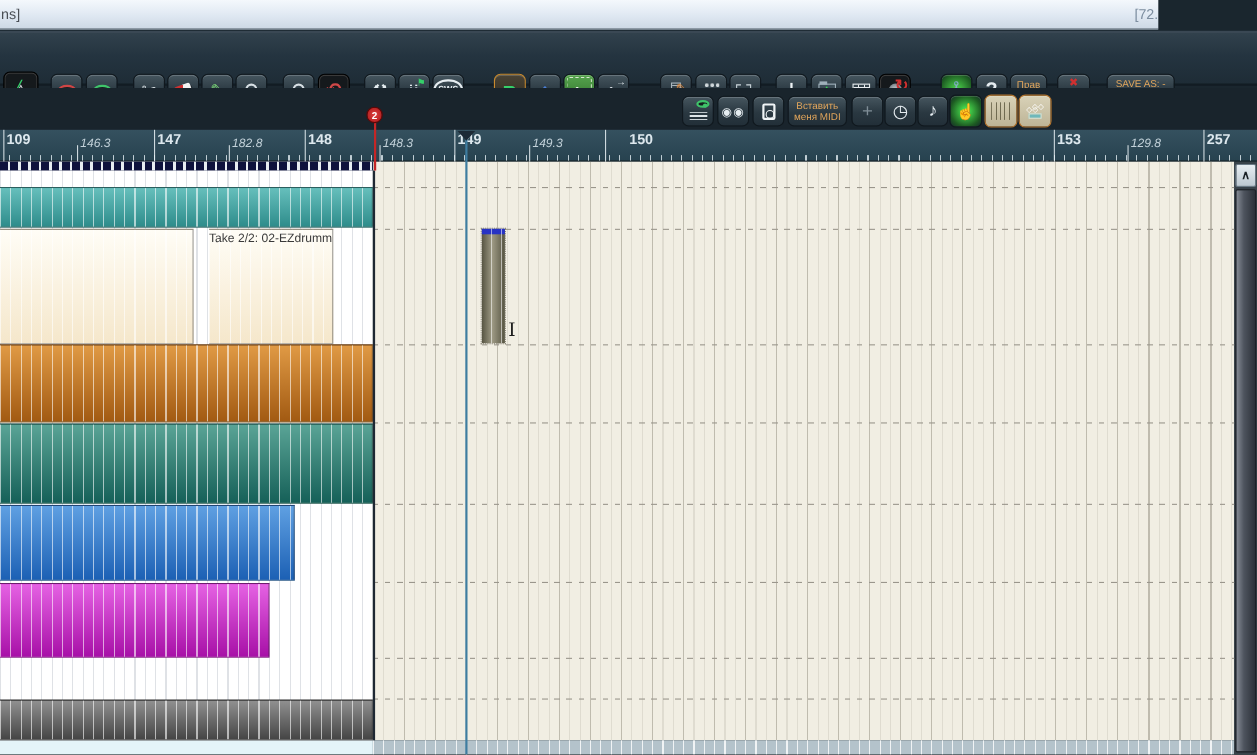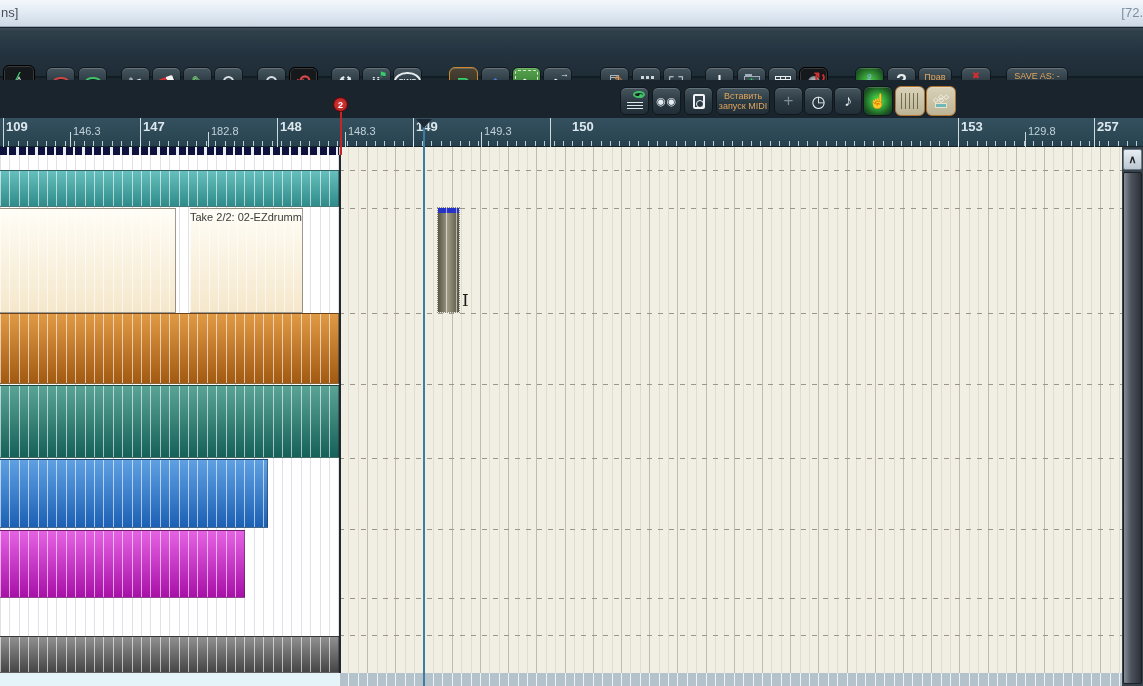--- a/index.html
+++ b/index.html
@@ -1,21 +1,21 @@
 <!DOCTYPE html>
 <html><head>
 <meta charset="utf-8">
 <style>
   * { margin:0; padding:0; box-sizing:border-box; }
   html,body { width:1143px; height:686px; overflow:hidden; background:#1a262e;
     font-family:"Liberation Sans", sans-serif; }
   #app { position:relative; width:1143px; height:686px; overflow:hidden; }
 
   
-  .titlebar { position:absolute; left:0; top:0; width:1143px; height:27px;
+  .titlebar { position:absolute; left:0; top:0; width:1053px; height:27px;
     background:linear-gradient(#f4f8fc,#dfe8f2 55%,#cdd9e5);
     border-bottom:1px solid #9aa8b5;padding-left:16px; }
   .title-left { position:absolute; left:1px; top:5px; font-size:13px; color:#4a4f55; }
   .title-right { position:absolute; right:0px; top:5px; font-size:13px; color:#7d8ea0; }
   .tbedge { position:absolute; left:0; top:28px; width:1143px; height:2px; background:#3a4854; }
 
   
   .toolbar { position:absolute; left:0; top:30px; width:1143px; height:48px;
     background:linear-gradient(#31414c,#243440 45%,#1e2c36);
     border-bottom:2px solid #121c23; }
@@ -82,21 +82,21 @@
   .marker-line { position:absolute; left:340px; top:110px; width:2px; height:45px; background:#c42626; z-index:29; }
   .marker-line-dark { position:absolute; left:339px; top:155px; width:2px; height:518px; background:#1e2833; z-index:21; }
 
   
   .ruler { position:absolute; left:0; top:118px; width:1143px; height:29px;
     background:linear-gradient(#35515f,#27424f); border-bottom:1px solid #16242c; }
   .ruler .smallticks { position:absolute; left:0; bottom:0; width:100%; height:5px;
     background:repeating-linear-gradient(90deg, transparent 0 8.4px, rgba(230,240,245,.8) 8.4px 9.4px); }
   .tick-label { position:absolute; color:#dde8ee; }
   .tick-label.major { top:1px; font-size:13px; font-weight:bold; }
-  .tick-label.minor { top:7px; font-size:11px; color:#c3d2da; }
+  .tick-label.minor { top:7px; font-size:11px; color:#c3d2da;font-style:italic; }
   .tick-line { position:absolute; width:1px; background:rgba(235,243,247,.85); }
   .tick-line.major { top:0; height:29px; } .tick-line.minor { top:14px; height:15px; }
 
   
   .edit-cursor { position:absolute; left:423px; top:119px; width:2px; height:567px; background:#3e7da0; z-index:24; }
   .cursor-head { position:absolute; left:416px; top:119px; width:0; height:0; z-index:25;
     border-left:8px solid transparent; border-right:8px solid transparent; border-top:9px solid #1c2a36; }
 
   
   .arrange-left { position:absolute; left:0; top:147px; width:339px; height:526px; background:#fff;
@@ -256,21 +256,21 @@
     <span class="eye green" style="width:12px;height:7px;position:absolute;top:3px;right:3px"></span>
   </div>
   <div class="ftb" style="left:652px;top:87px;width:29px">
     <span style="font-size:11px;letter-spacing:1px">◉◉</span>
   </div>
   <div class="ftb" style="left:684px;top:87px;width:29px">
     <span class="speaker"></span>
   </div>
   <div class="ftb txt" style="left:716px;top:87px;width:54px">
     <span class="l1">Вставить</span>
-    <span class="l2">запуск MIDI</span>
+    <span class="l2">меня MIDI</span>
   </div>
   <div class="ftb" style="left:774px;top:87px;width:29px">
     <span style="color:#7f8d96;font-size:17px">+</span>
   </div>
   <div class="ftb" style="left:804px;top:87px;width:29px">
     <span style="font-size:16px">◷</span>
   </div>
   <div class="ftb" style="left:834px;top:87px;width:28px">
     <span style="font-size:16px">♪</span>
   </div>

